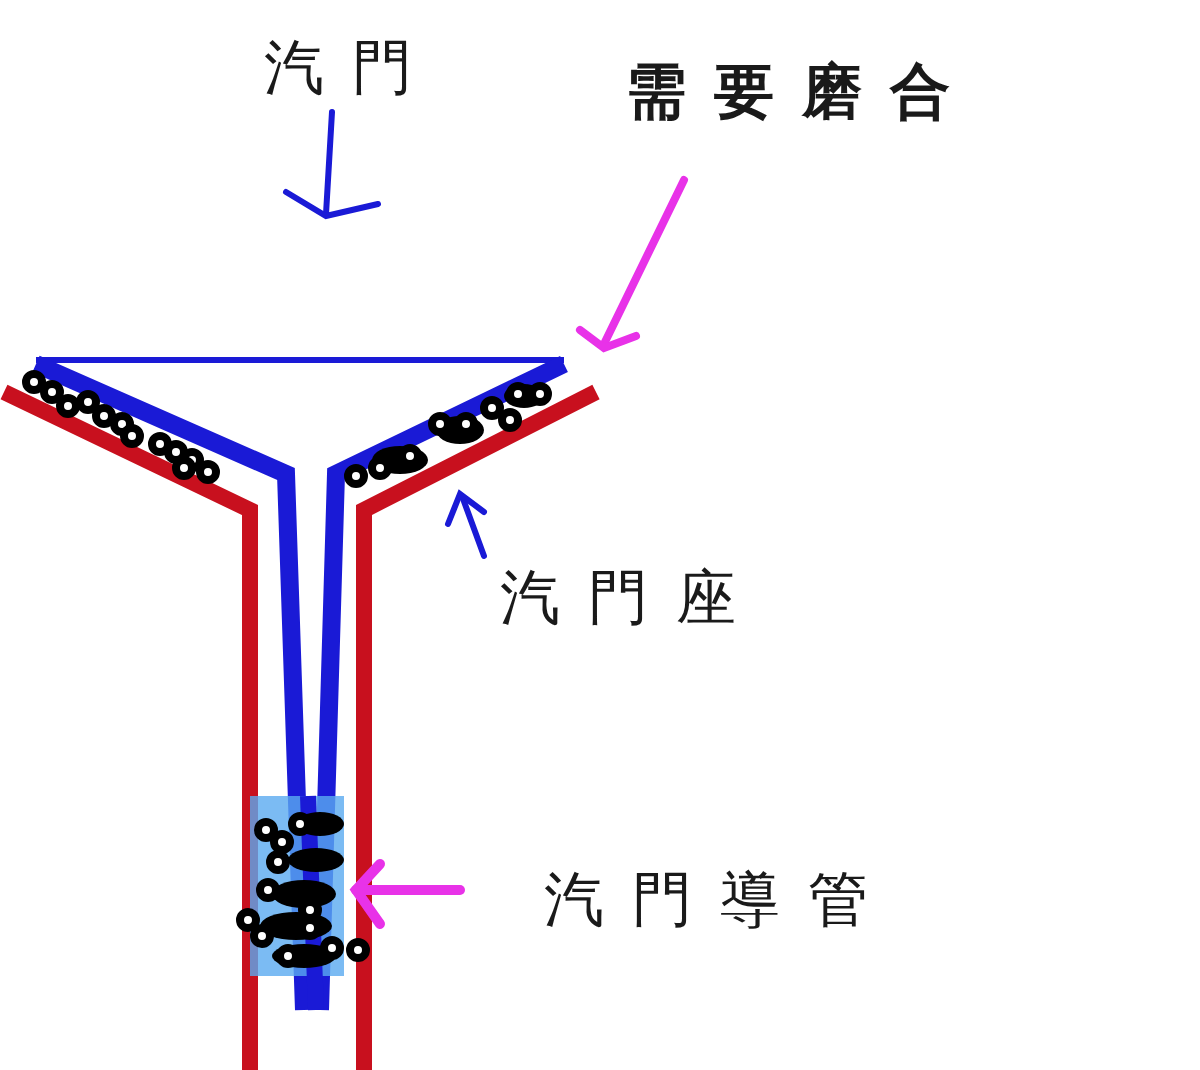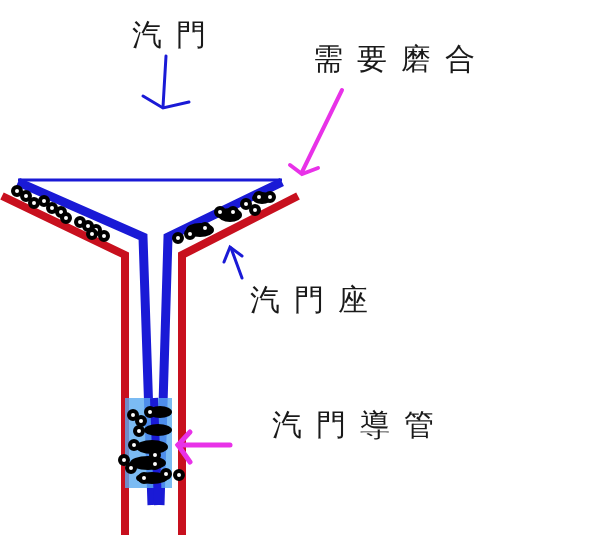--- a/index.html
+++ b/index.html
@@ -100,15 +100,15 @@
     <line x1="242" y1="278" x2="231" y2="248"></line>
     <polyline points="224,262 230,247 242,256"></polyline>
   </g>
   <g fill="none" stroke="#e832e8" stroke-width="5" stroke-linecap="round">
     <line x1="230" y1="445" x2="178" y2="445"></line>
     <polyline points="190,432 178,445 190,462"></polyline>
   </g>
 </svg>
 
 <div class="label" style="left:132px; top:20px;">汽門</div>
-<div class="label" style="left:313px; top:44px;">需要磨合</div>
+<div class="label" style="left:313px; top:32px;font-weight:bold;">需要磨合</div>
 <div class="label" style="left:250px; top:285px;text-align:center;">汽門座</div>
-<div class="label" style="left:272px; top:410px;">汽門導管</div>
+<div class="label" style="left:272px; top:436px;">汽門導管</div>
 
 </body></html>

